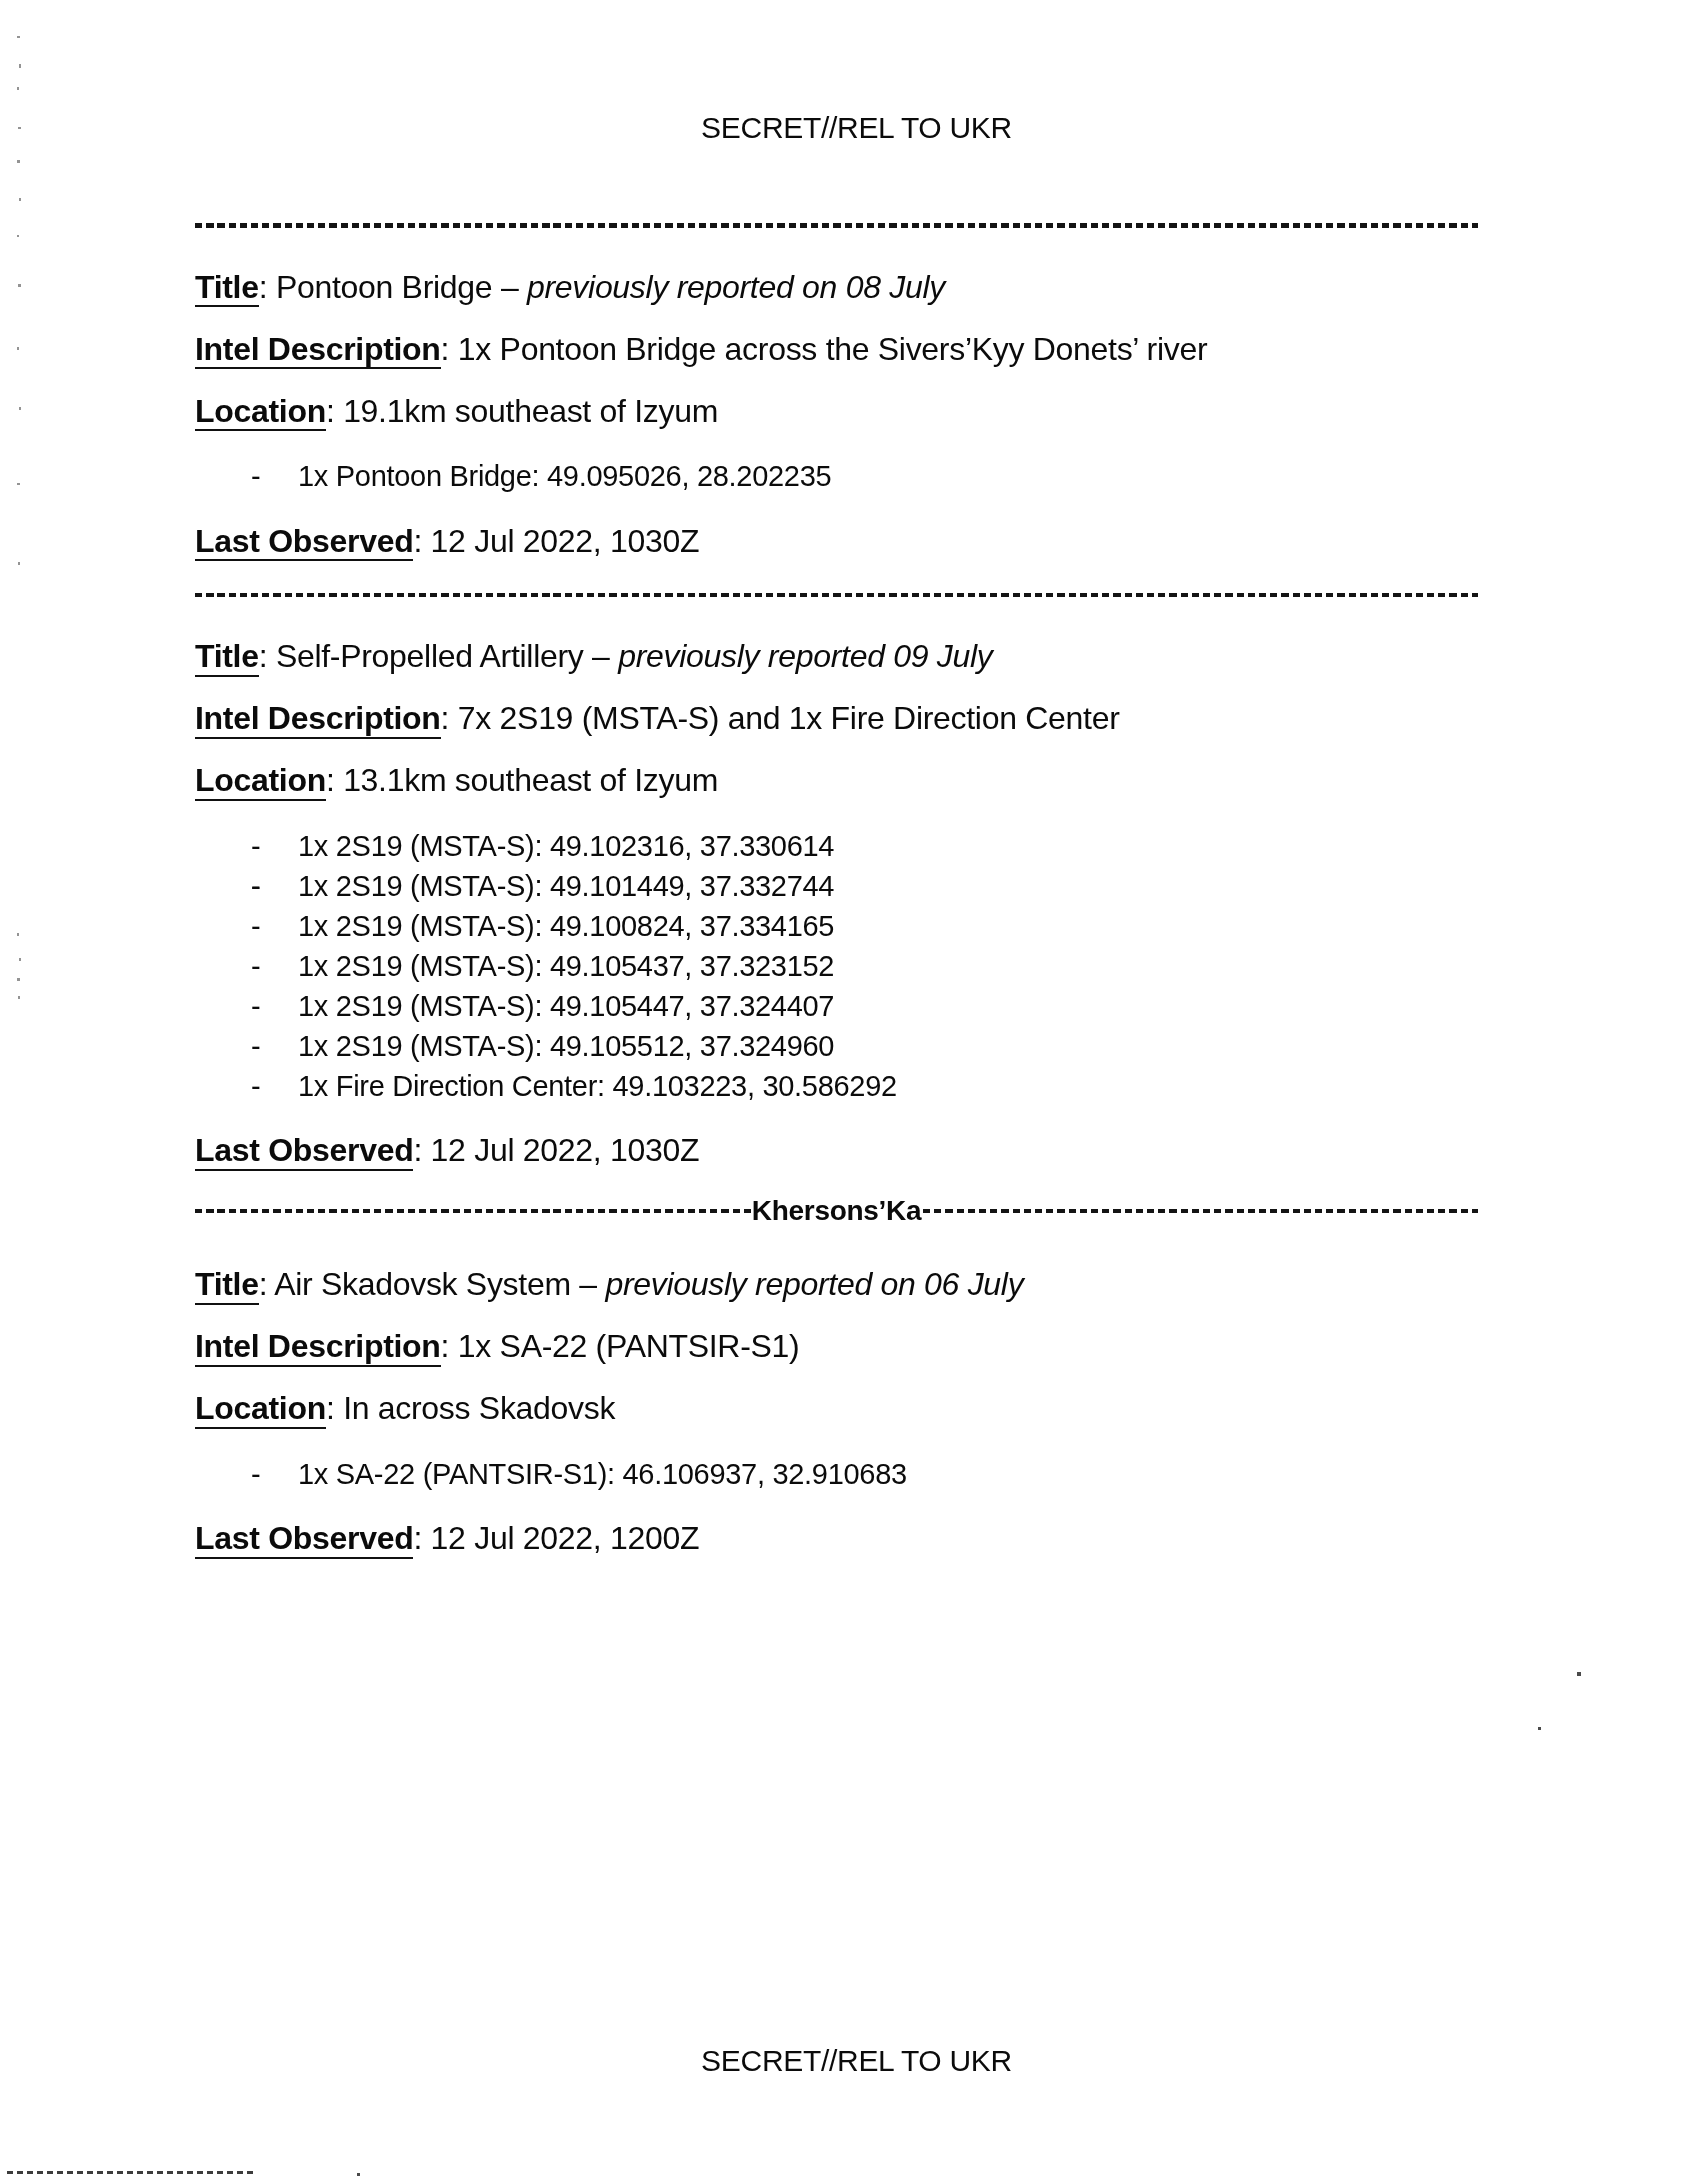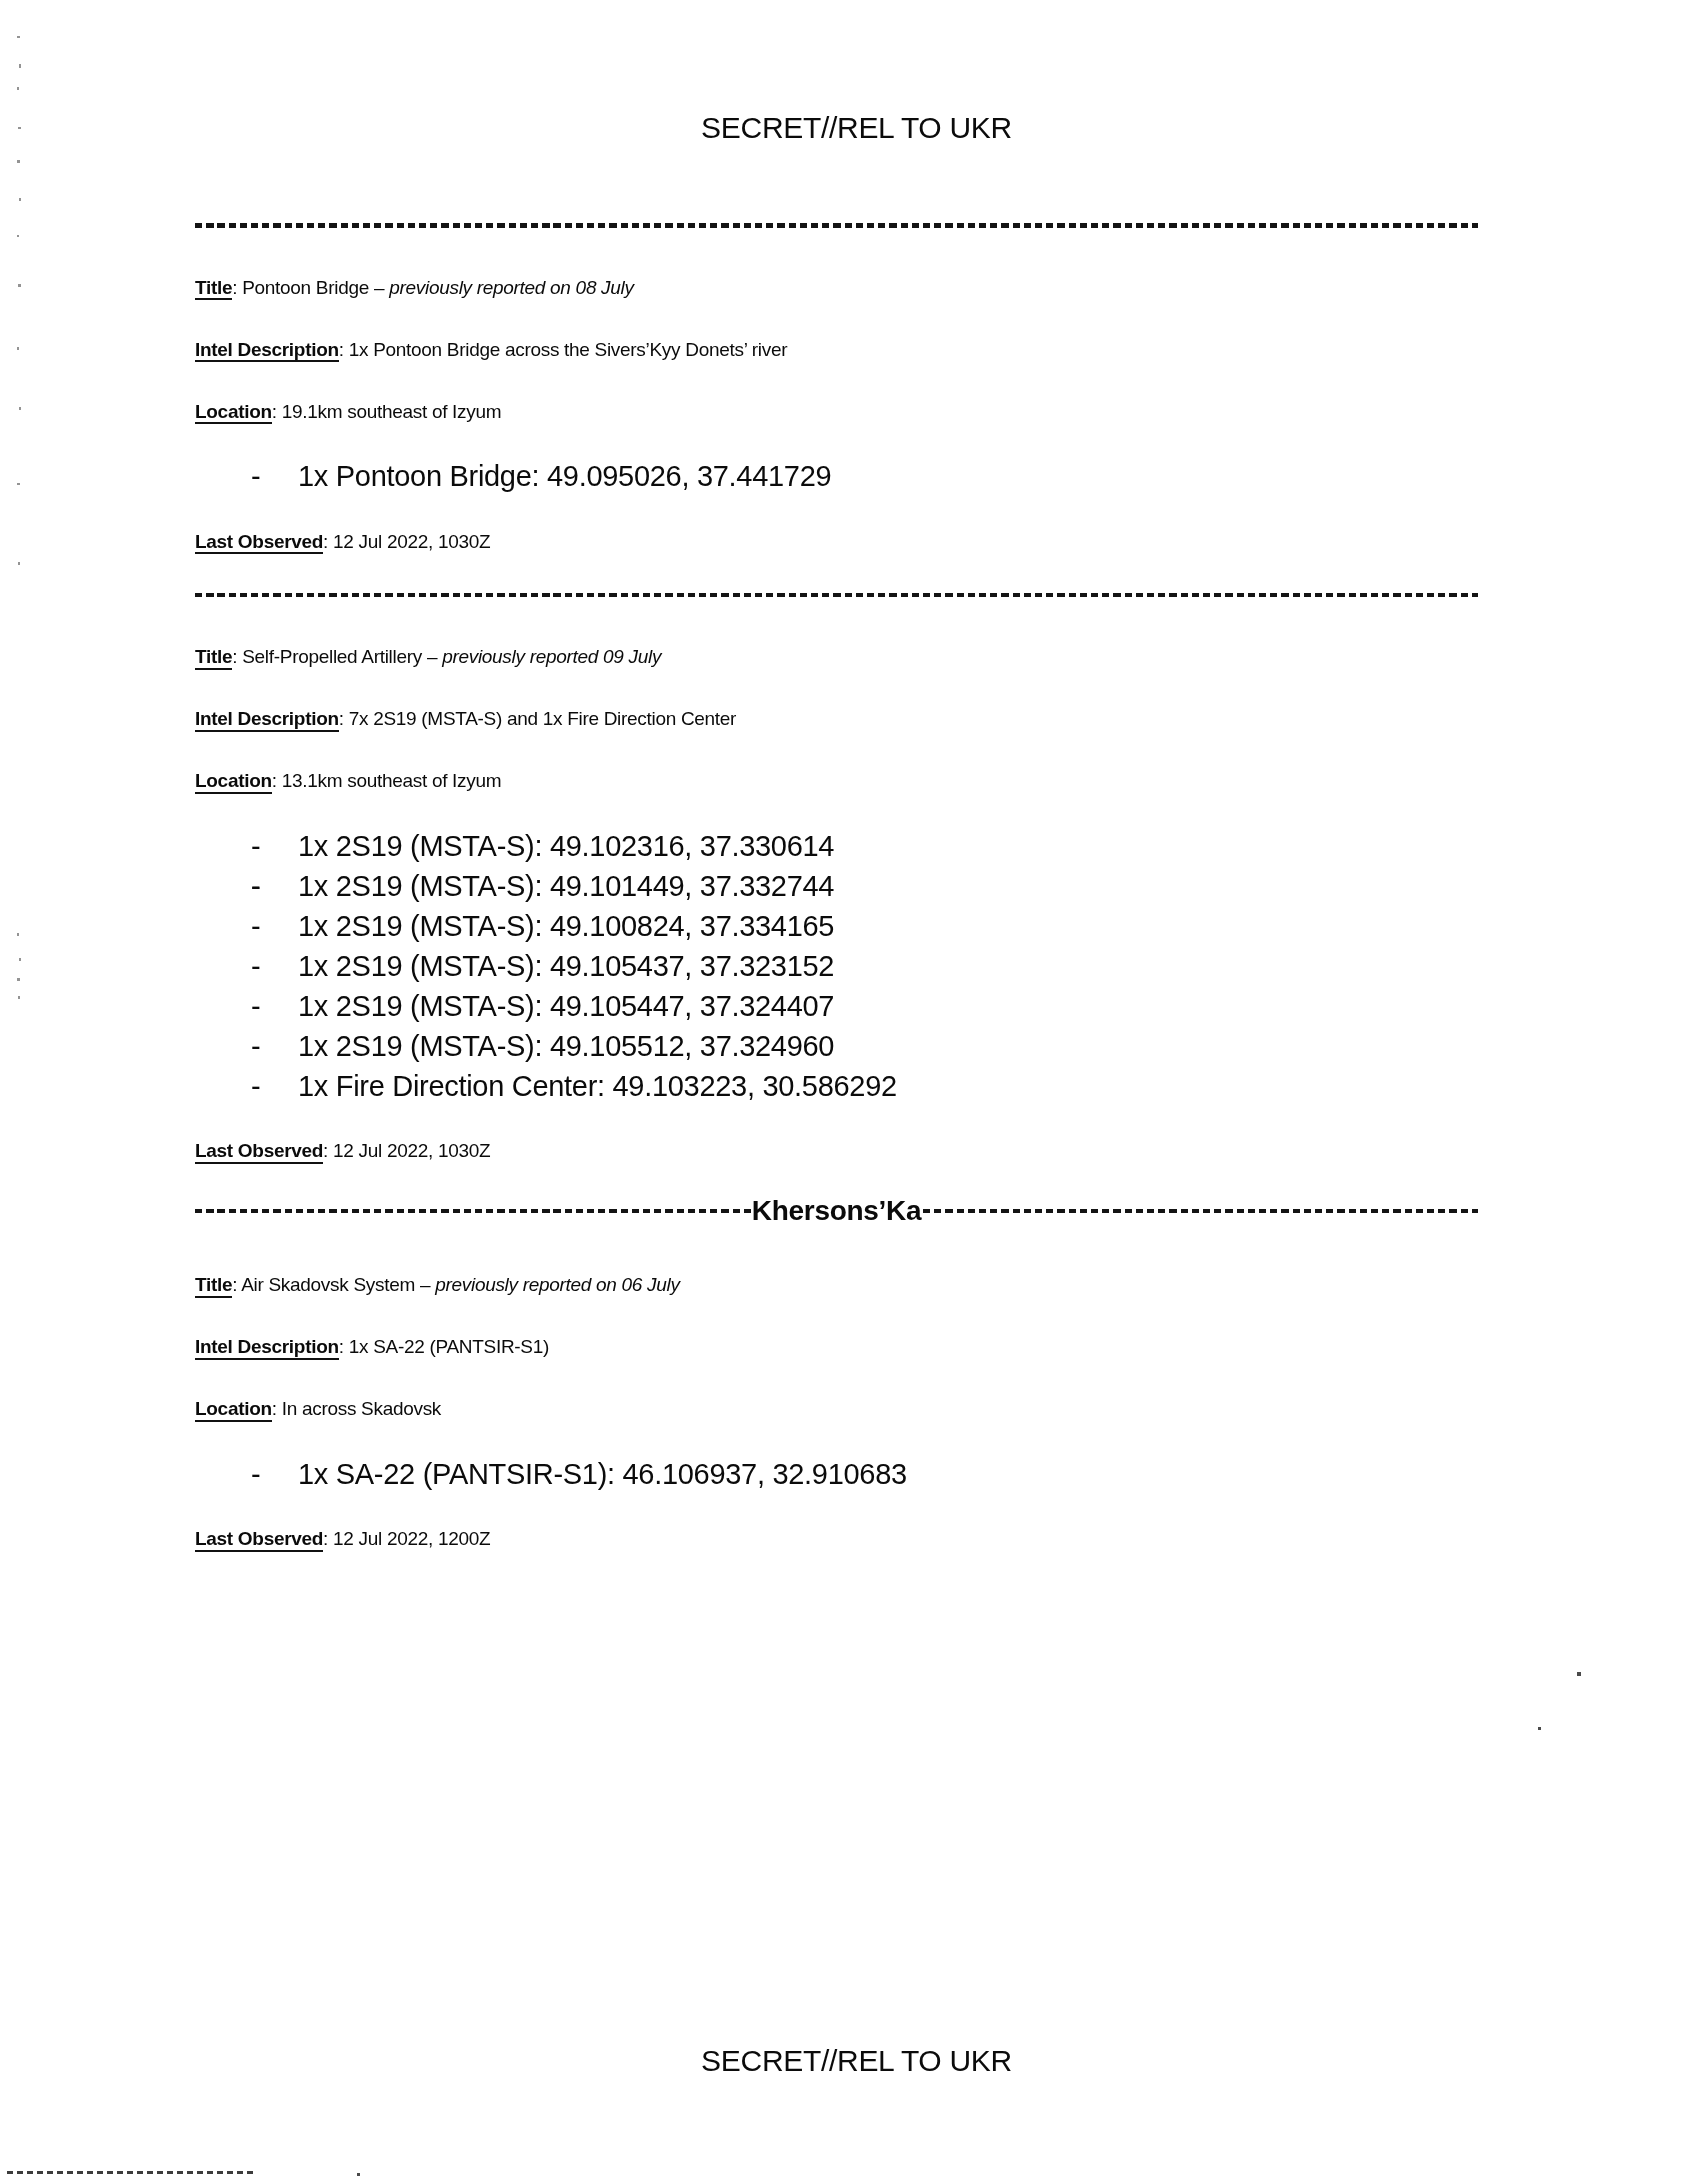--- a/index.html
+++ b/index.html
@@ -26,21 +26,21 @@
   }
 
   .sep {
     height:4.6px;
     background:repeating-linear-gradient(90deg,#141414 0 7.3px, transparent 7.3px 11.2px);
   }
   .sep.first { margin:0 0 41px 0; }
   .sep.mid   { margin:33px 0 41px 0; }
 
   .line {
-    font-size:19px; line-height:37px;
+    font-size:32px; line-height:37px;
     margin:16px 0 25px 0;
     white-space:nowrap;
   }
   .label {
     font-weight:700;
     border-bottom:2.6px solid #111;
     padding-bottom:0.7px;
   }
   .note { font-style:italic; }
 
@@ -90,21 +90,21 @@
 
   <div class="content">
 
     <div class="sep first"></div>
 
     <section>
       <p class="line"><span class="label">Title</span><span>:</span> <span>Pontoon Bridge</span> <span>–</span> <span class="note">previously reported on 08 July</span></p>
       <p class="line"><span class="label">Intel Description</span><span>:</span> <span>1x Pontoon Bridge across the Sivers’Kyy Donets’ river</span></p>
       <p class="line"><span class="label">Location</span><span>:</span> <span>19.1km southeast of Izyum</span></p>
       <ul class="bullets">
-        <li><span class="b">-</span><span>1x Pontoon Bridge: 49.095026, 37.441729</span></li>
+        <li><span class="b">-</span><span>1x Pontoon Bridge: 49.095026, 28.202235</span></li>
       </ul>
       <p class="line"><span class="label">Last Observed</span><span>:</span> <span>12 Jul 2022, 1030Z</span></p>
     </section>
 
     <div class="sep mid"></div>
 
     <section>
       <p class="line"><span class="label">Title</span><span>:</span> <span>Self-Propelled Artillery</span> <span>–</span> <span class="note">previously reported 09 July</span></p>
       <p class="line"><span class="label">Intel Description</span><span>:</span> <span>7x 2S19 (MSTA-S) and 1x Fire Direction Center</span></p>
       <p class="line"><span class="label">Location</span><span>:</span> <span>13.1km southeast of Izyum</span></p>

